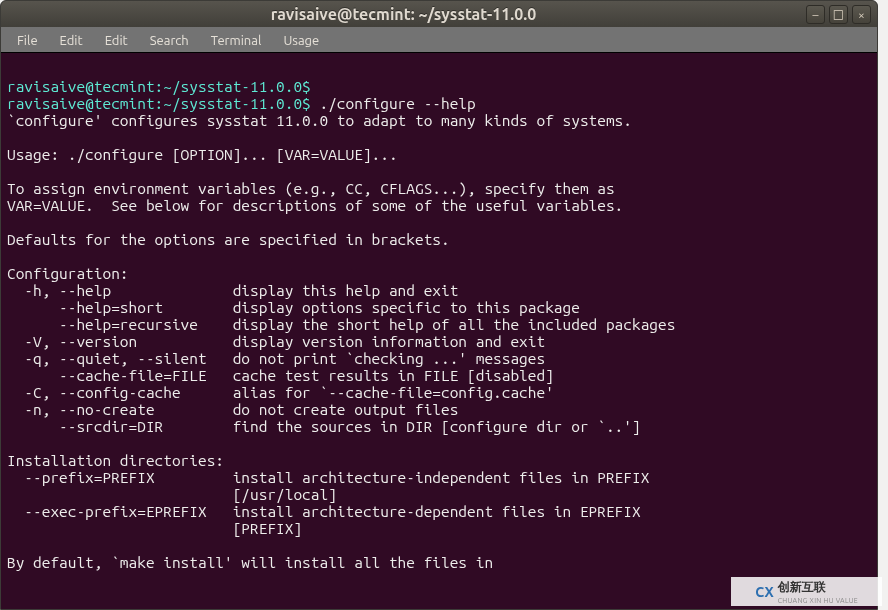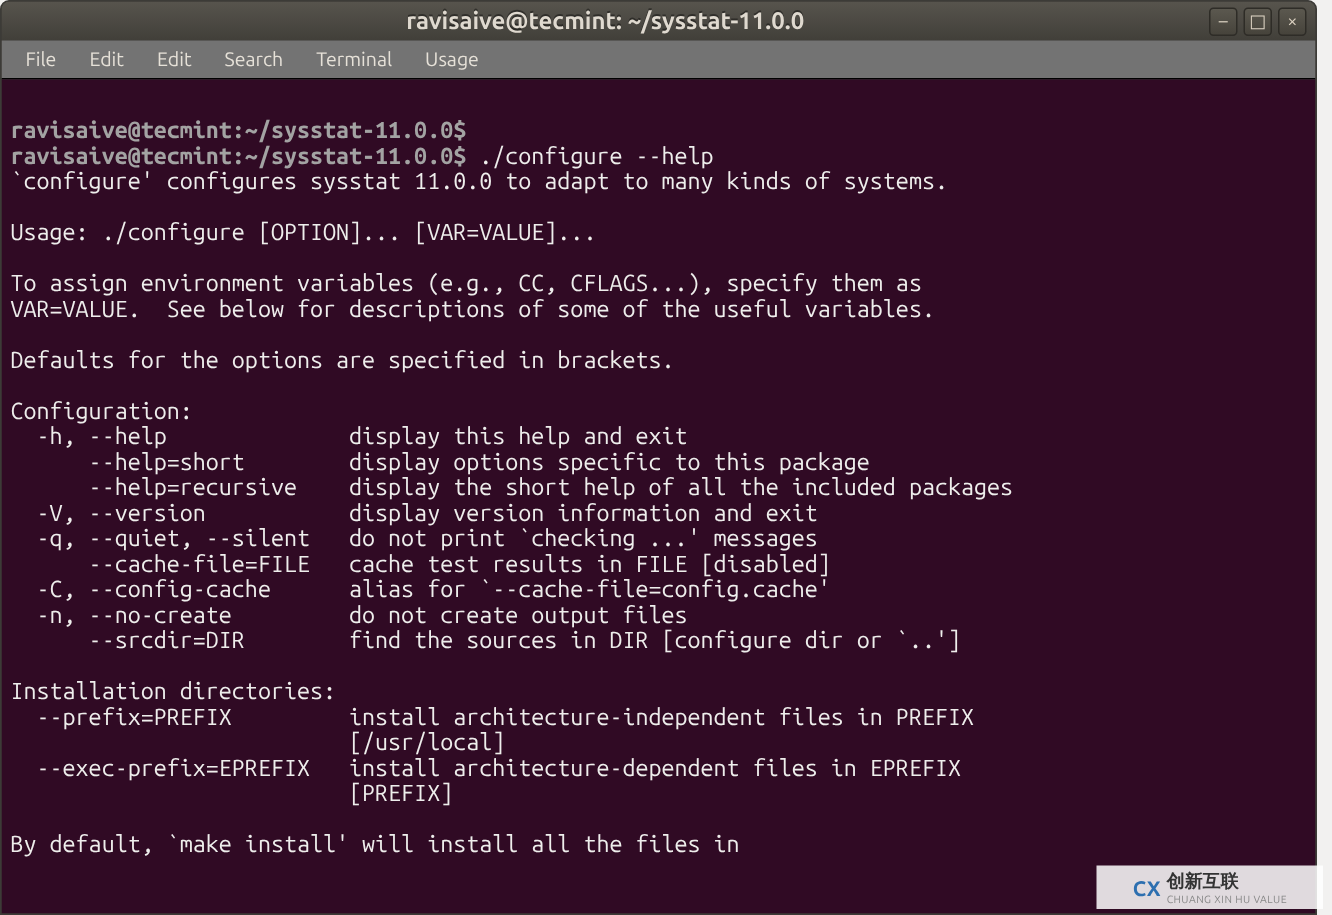--- a/index.html
+++ b/index.html
@@ -40,21 +40,21 @@
     padding: 8px 6px;
     overflow:hidden;
   }
   .term-text {
     font-family: "Ubuntu Mono","DejaVu Sans Mono","Menlo",monospace;
     font-size: 15.5px;
     line-height: 17px;
     color:#eeeeec;
     white-space: pre;
   }
-  .prompt { color:#a3a3a3; font-weight:bold; }
+  .prompt { color:#5eead4; font-weight:normal; }
   .watermark {
     position:absolute;
     right:6px; bottom:4px;
     font-size:11px; color:#7b7b7b;
     background: rgba(255,255,255,0.85);
     padding:2px 24px;
     display:flex; align-items:center; gap:4px;
   }
   .watermark .logo { font-weight:bold; color:#2d6fb0; font-size:14px; }
 </style>

